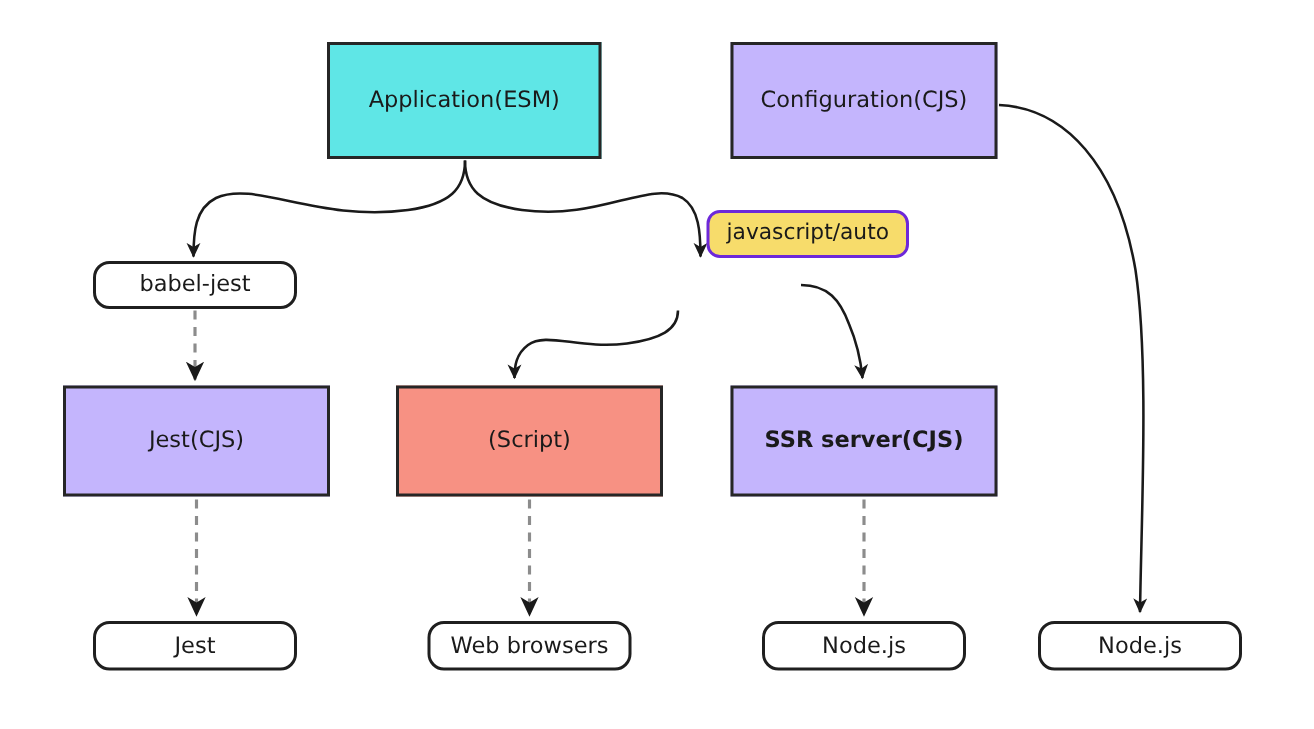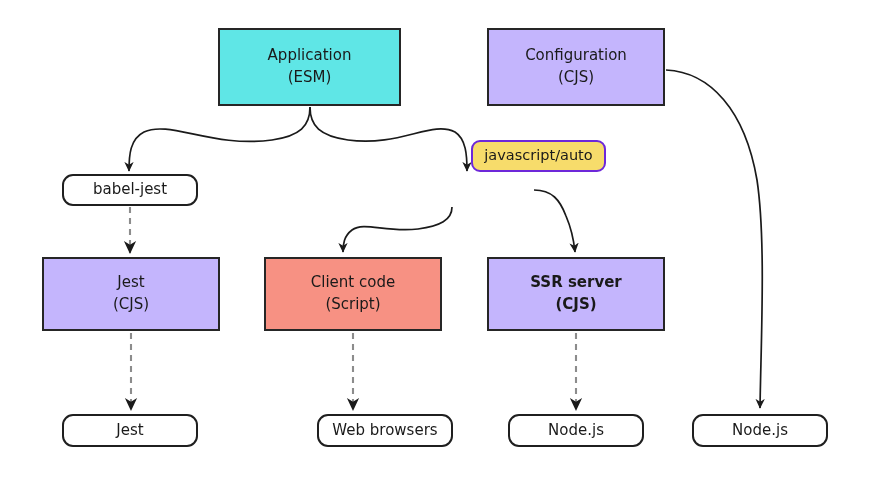--- a/index.html
+++ b/index.html
@@ -21,21 +21,21 @@
     position: absolute;
     left: 0;
     top: 0;
     width: 876px;
     height: 486px;
   }
   .node {
     position: absolute;
     box-sizing: border-box;
     display: flex;
-    flex-direction: column;
+    flex-direction: row;
     align-items: center;
     justify-content: center;
     text-align: center;
     color: #1a1a1a;
     font-size: 15px;
     line-height: 1.45;
     z-index: 3;
   }
   .node .line1, .node .line2 {
     display: block;
@@ -119,34 +119,33 @@
     <span class="line1">babel-jest</span>
   </div>
 
 
   <div class="node rect-node yellow" style="left:42px; top:257px; width:178px; height:74px;">
     <span class="line1">Jest</span>
     <span class="line2">(CJS)</span>
   </div>
 
   <div class="node rect-node salmon" style="left:264px; top:257px; width:178px; height:74px;">
-    <span class="line1">Client code</span>
     <span class="line2">(Script)</span>
   </div>
 
   <div class="node rect-node yellow" style="left:487px; top:257px; width:178px; height:74px;font-weight:bold;">
     <span class="line1">SSR server</span>
     <span class="line2">(CJS)</span>
   </div>
 
   <div class="node round-node" style="left:62px; top:414px; width:136px; height:33px;">
     <span class="line1">Jest</span>
   </div>
 
-  <div class="node round-node" style="left:285px; top:414px; width:136px; height:33px;margin-left:32px;">
+  <div class="node round-node" style="left:285px; top:414px; width:136px; height:33px;">
     <span class="line1">Web browsers</span>
   </div>
 
   <div class="node round-node" style="left:508px; top:414px; width:136px; height:33px;">
     <span class="line1">Node.js</span>
   </div>
 
   <div class="node round-node" style="left:692px; top:414px; width:136px; height:33px;">
     <span class="line1">Node.js</span>
   </div>

